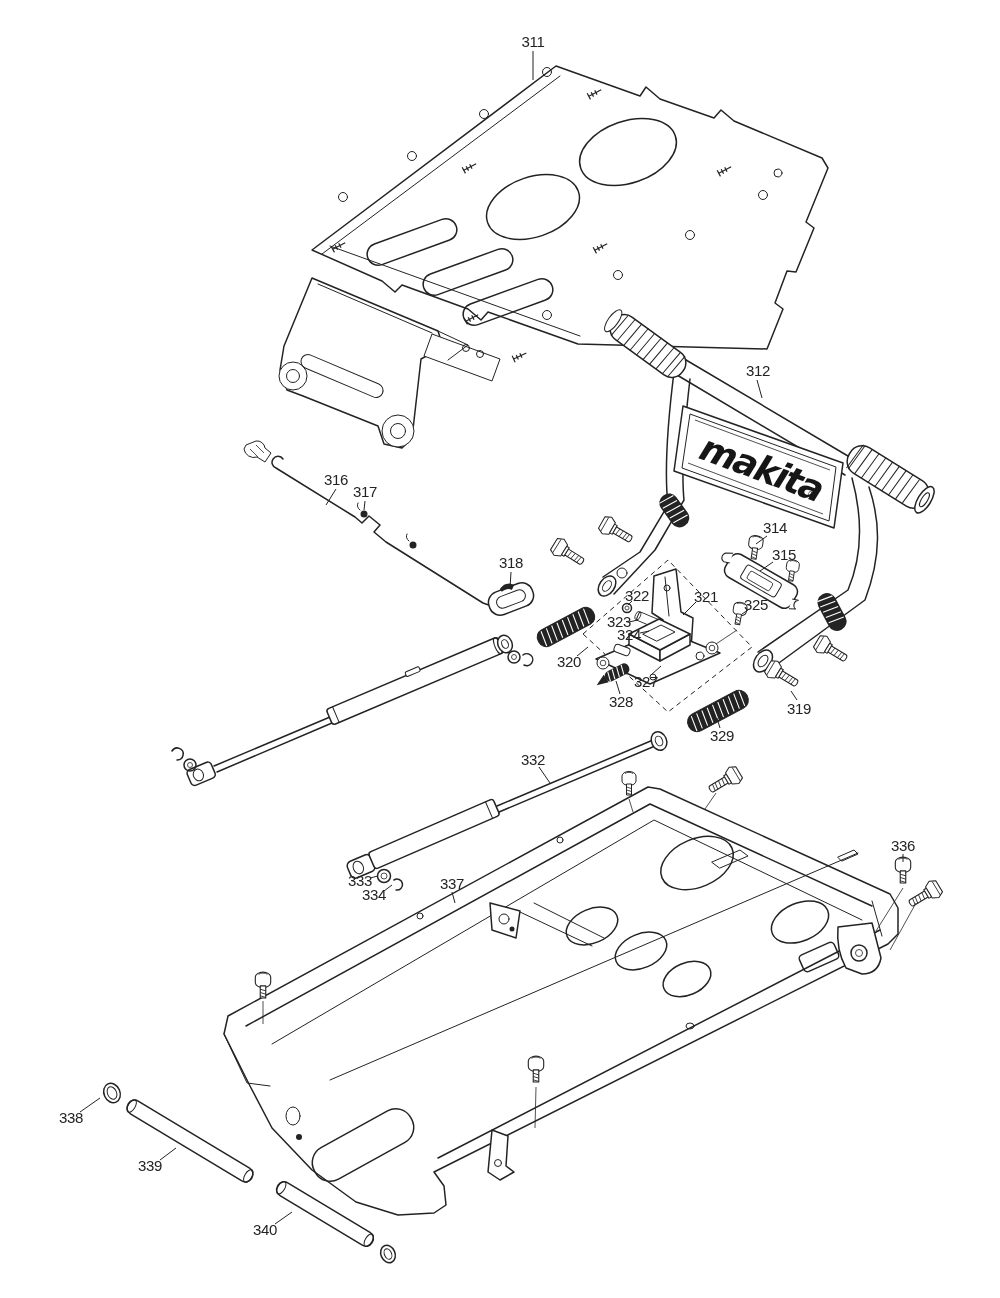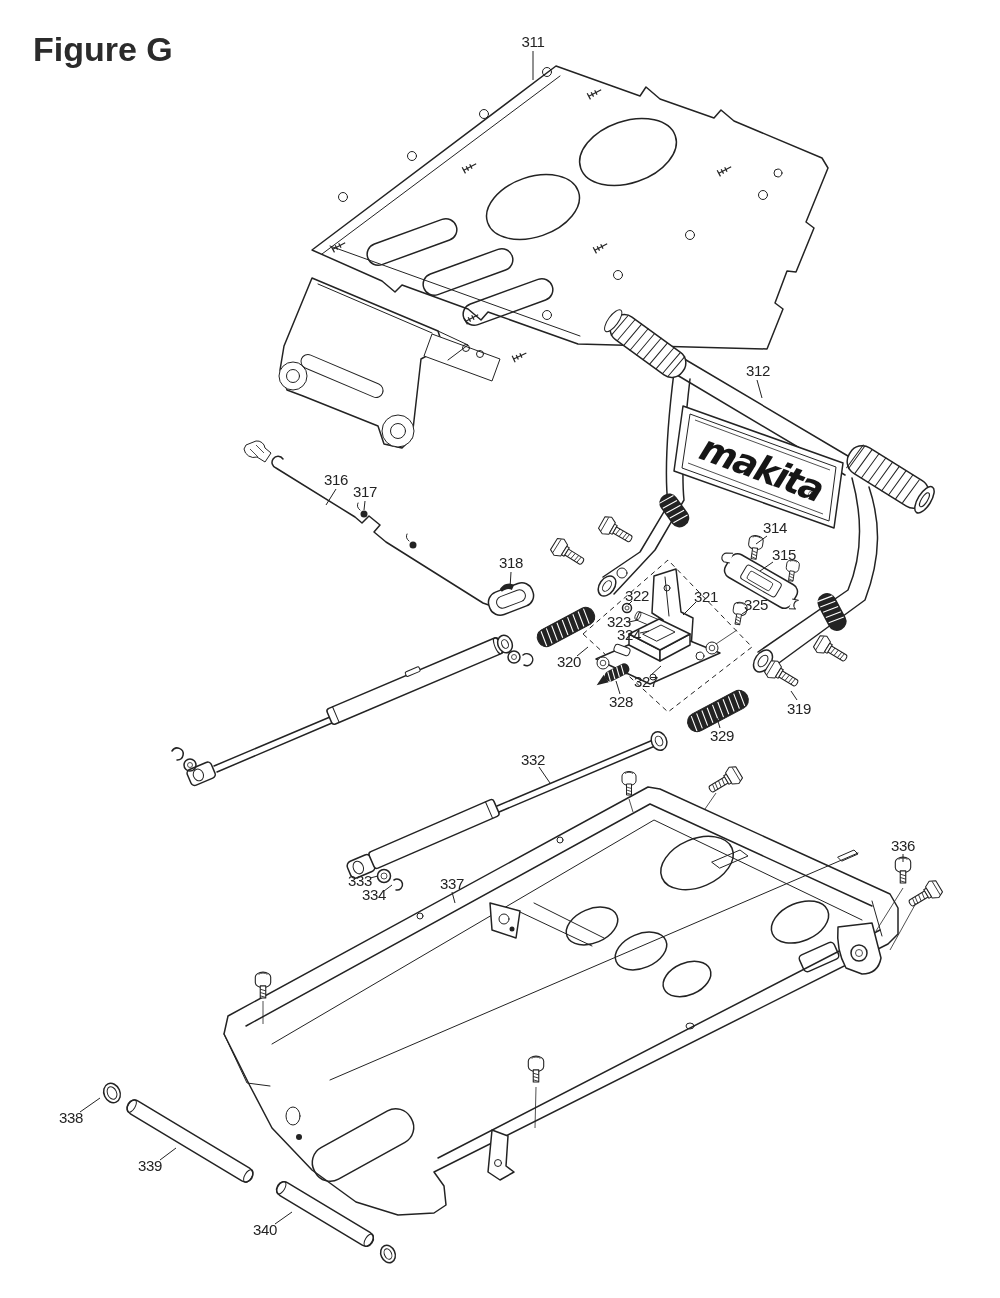--- a/index.html
+++ b/index.html
@@ -19,21 +19,20 @@
   .rib  { stroke:#ffffff; stroke-width:1.1; fill:none; }
   .plabel { font-family:"Liberation Sans", sans-serif; font-size:15px; fill:var(--ink); letter-spacing:-0.3px; }
   .makita-text { font-family:"DejaVu Sans", sans-serif; font-weight:bold; font-style:italic;
                  font-size:36px; letter-spacing:-2px; fill:#161616; }
   .regmark { font-family:"DejaVu Sans", sans-serif; font-size:10px; fill:#161616; }
 </style>
 </head>
 <body>
 
 <div class="stage">
-  <div class="figure-title">Figure G</div>
 
   <svg class="drawing" viewBox="0 0 1000 1298">
     <defs>
       <g id="flatscrew" stroke="var(--ink)" stroke-width="1.2">
         <line x1="-7" y1="0" x2="7" y2="0"></line>
           <line x1="-7" y1="-3.5" x2="-7" y2="3.5"></line>
         <line x1="-3" y1="-2.5" x2="-3" y2="2.5"></line>
           <line x1="1" y1="-2.5" x2="1" y2="2.5"></line>
       </g>
       <g id="vscrew">

